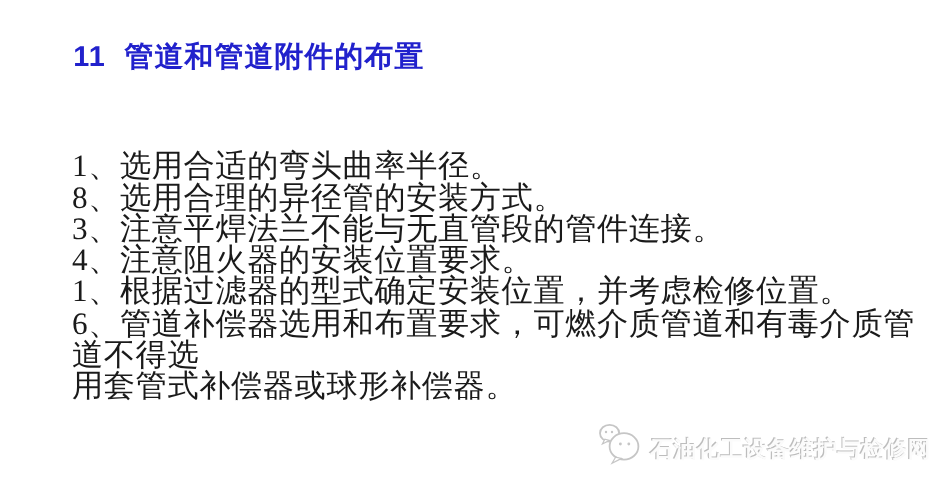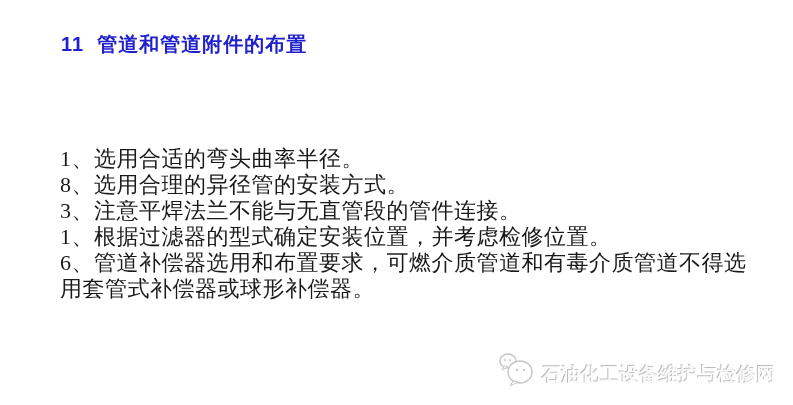--- a/index.html
+++ b/index.html
@@ -14,36 +14,35 @@
     background: #ffffff;
     overflow: hidden;
     font-family: "Liberation Serif", "DejaVu Serif", serif;
   }
   .title {
     position: absolute;
     left: 61px;
     top: 31px;
     margin: 0;
     font-family: "Liberation Sans", "DejaVu Sans", sans-serif;
-    font-size: 20px;
+    font-size: 24px;
     font-weight: bold;
     letter-spacing: 1px;
     white-space: pre;
     color: #2121cc;
   }
   .body-list {
     position: absolute;
     left: 60px;
     top: 126px;
     width: 705px;
-    font-size: 22px;
+    font-size: 26px;
     line-height: 26px;
     letter-spacing: 0.5px;
     color: #1a1a1a;
-    margin-top: 20px;
   }
   .list-item {
     margin: 0;
   }
   .seg {
     font-family: inherit;
   }
   .seg.bold {
     font-family: "Liberation Sans", "DejaVu Sans", sans-serif;
     font-weight: normal;
@@ -76,20 +75,21 @@
 <body>
 
 <div class="slide" style="background: rgb(255, 255, 255);">
 
   <h1 class="title" style="color: rgb(33, 33, 204);">11  管道和管道附件的布置</h1>
 
   <div class="body-list" id="body-list" style="color: rgb(26, 26, 26);">
       <div class="list-item"><span class="seg">1、选用合适的弯头曲率半径。</span></div>
       <div class="list-item"><span class="seg">8、选用合理的异径管的安装方式。</span></div>
       <div class="list-item"><span class="seg">3、注意平焊法兰不能与无直管段的管件连接。</span></div>
+      <div class="list-item"><span class="seg">4、注意阻火器的安装位置要求。</span></div>
       <div class="list-item"><span class="seg">1、根据过滤器的型式确定安装位置，并考虑检修位置。</span></div>
       <div class="list-item"><span class="seg">6、管道补偿器选用和布置要求，</span><span class="seg bold">可燃介质</span><span class="seg">管道和</span><span class="seg bold">有毒介质</span><span class="seg">管道不得选</span><br><span class="seg">用套管式补偿器或球形补偿器。</span></div>
     </div>
 
   <div class="watermark">
     <span class="wm-icon">
       <svg width="38" height="36" viewBox="0 0 38 36" xmlns="http://www.w3.org/2000/svg">
         <ellipse cx="11" cy="9" rx="8" ry="7" fill="#ffffff" stroke="#c6c6c6" stroke-width="1.5"></ellipse>
         <path d="M7 14 L5 18 L11 15 Z" fill="#ffffff" stroke="#c6c6c6" stroke-width="1"></path>
         <ellipse cx="23" cy="20" rx="12" ry="11" fill="#ffffff" stroke="#c6c6c6" stroke-width="1.5"></ellipse>

